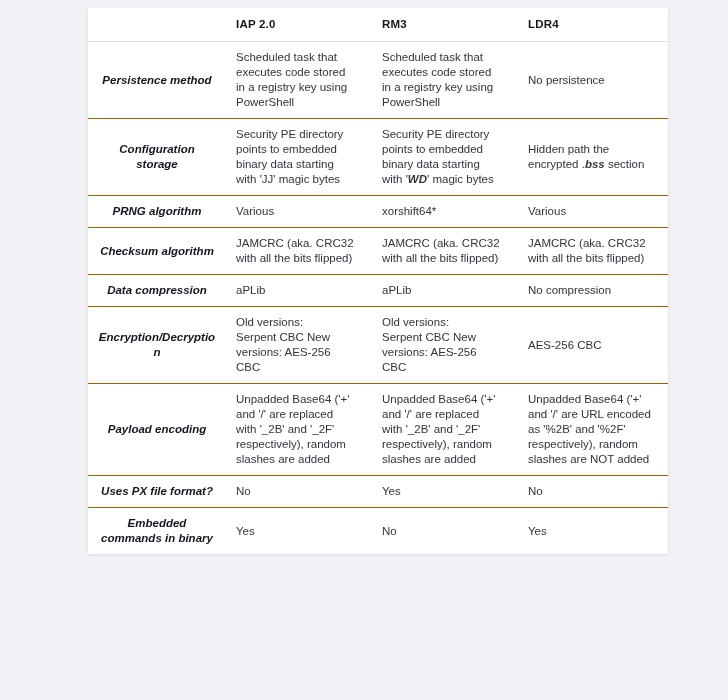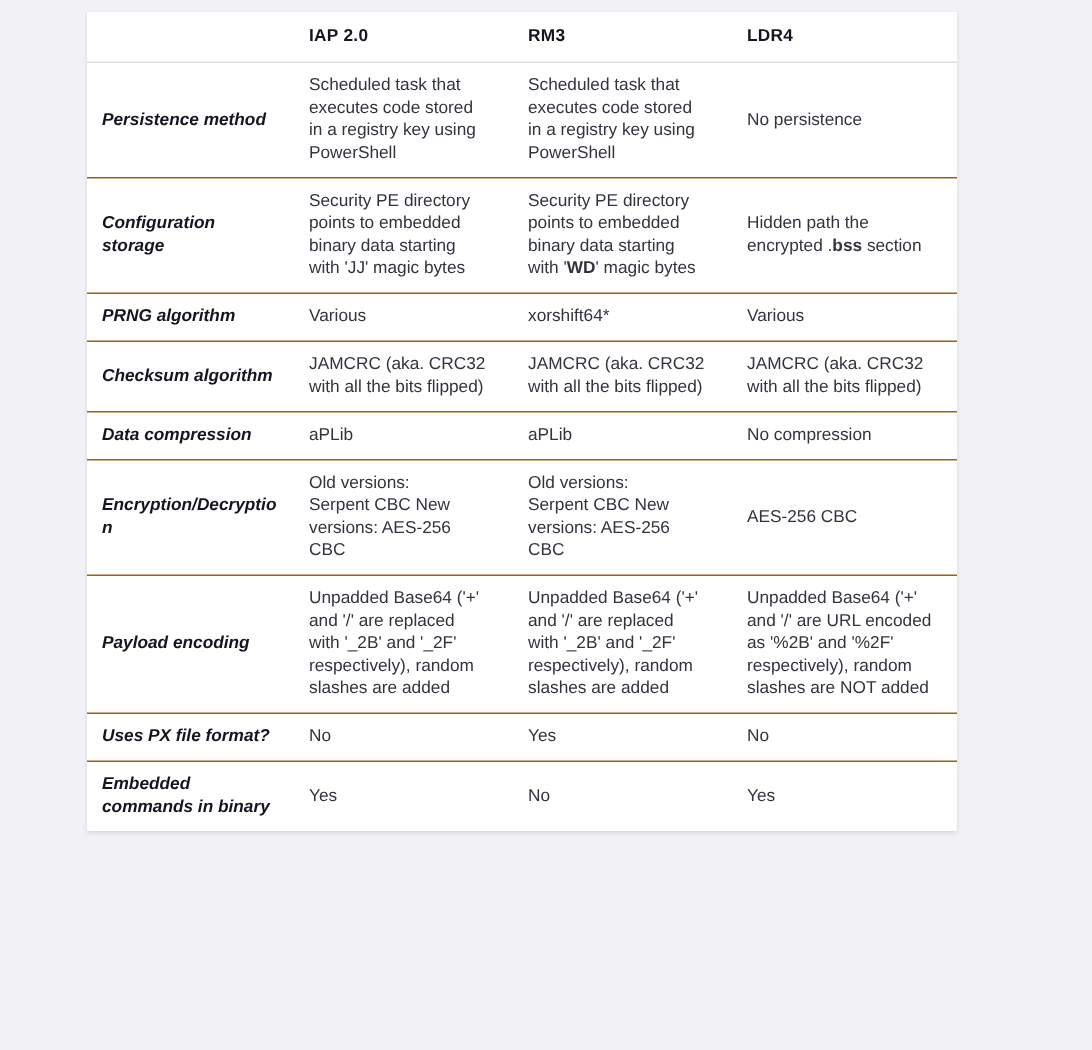--- a/index.html
+++ b/index.html
@@ -9,21 +9,21 @@
   body {
     width: 728px;
     height: 700px;
     background: #f2f2f6;
     font-family: "Liberation Sans", sans-serif;
     position: relative;
     overflow: hidden;
   }
   .table-wrap {
     position: absolute;
-    left: 58px;
+    left: 88px;
     top: 8px;
     width: 580px;
     background: #ffffff;
     box-shadow: 0 1px 3px rgba(60,60,80,0.14);
   }
   table.cmp {
     border-collapse: collapse;
     table-layout: fixed;
     width: 100%;
   }
@@ -54,23 +54,25 @@
   table.cmp tbody tr + tr th,
   table.cmp tbody tr + tr td {
     border-top: 1px solid #a16207;
   }
   table.cmp tbody th.rowlabel {
     font-weight: bold;
     font-style: italic;
     color: #15151f;
     padding-left: 10px;
     padding-right: 8px;
+    text-align: center;
   }
   .em {
     font-weight: bold;
+    font-style: italic;
   }
 </style>
 </head>
 <body>
 
 <div class="table-wrap">
   <table class="cmp">
     <colgroup>
       <col class="c-label">
       <col class="c-1">

